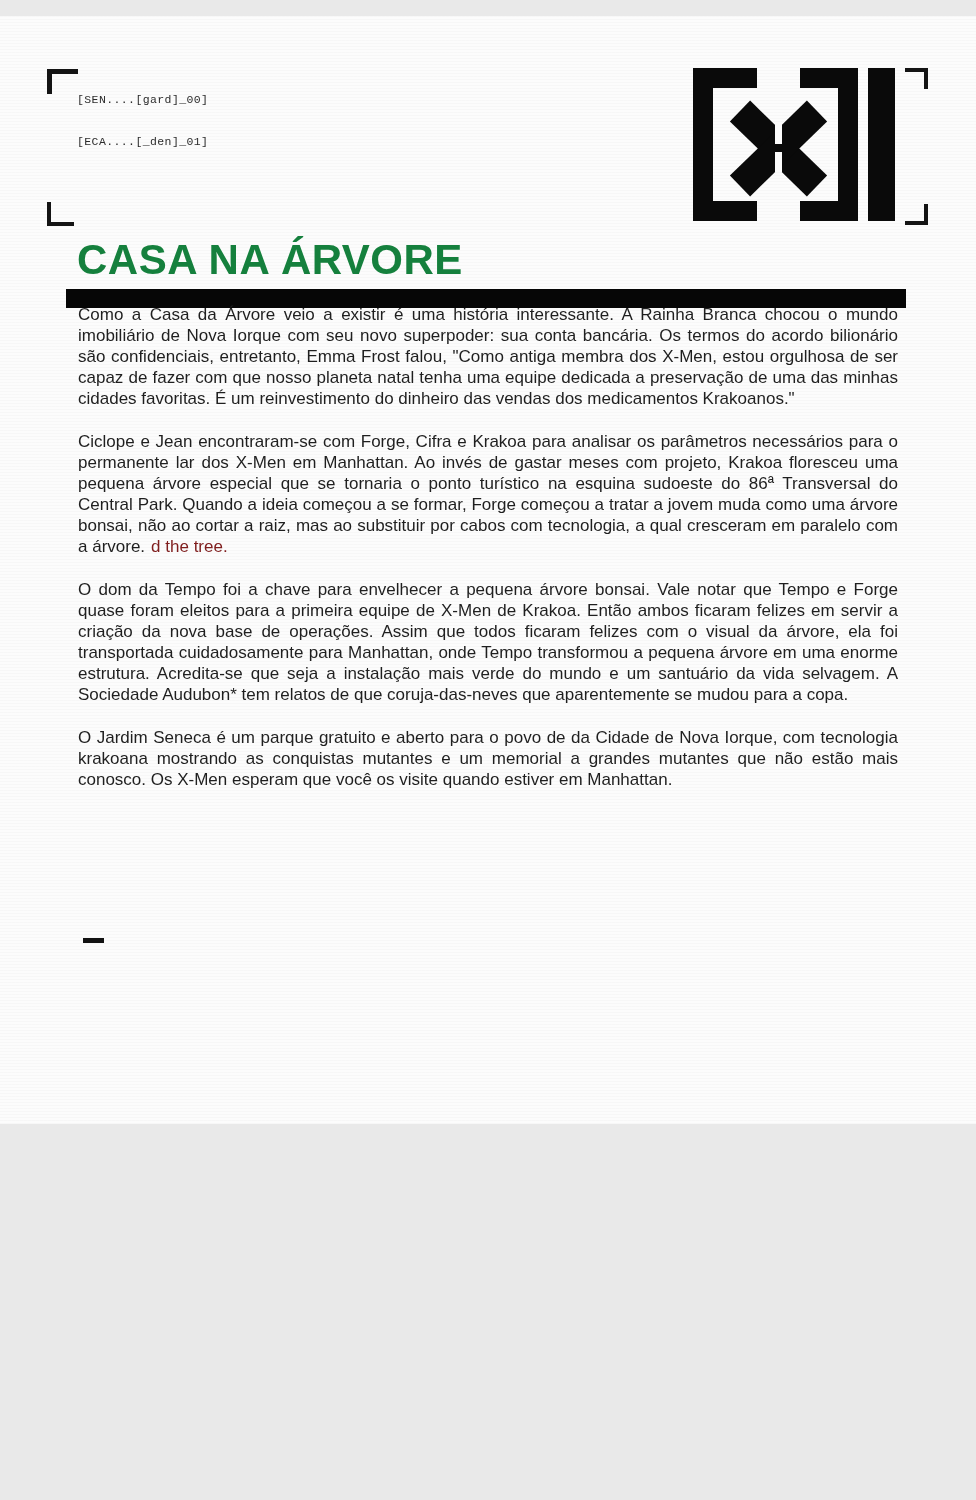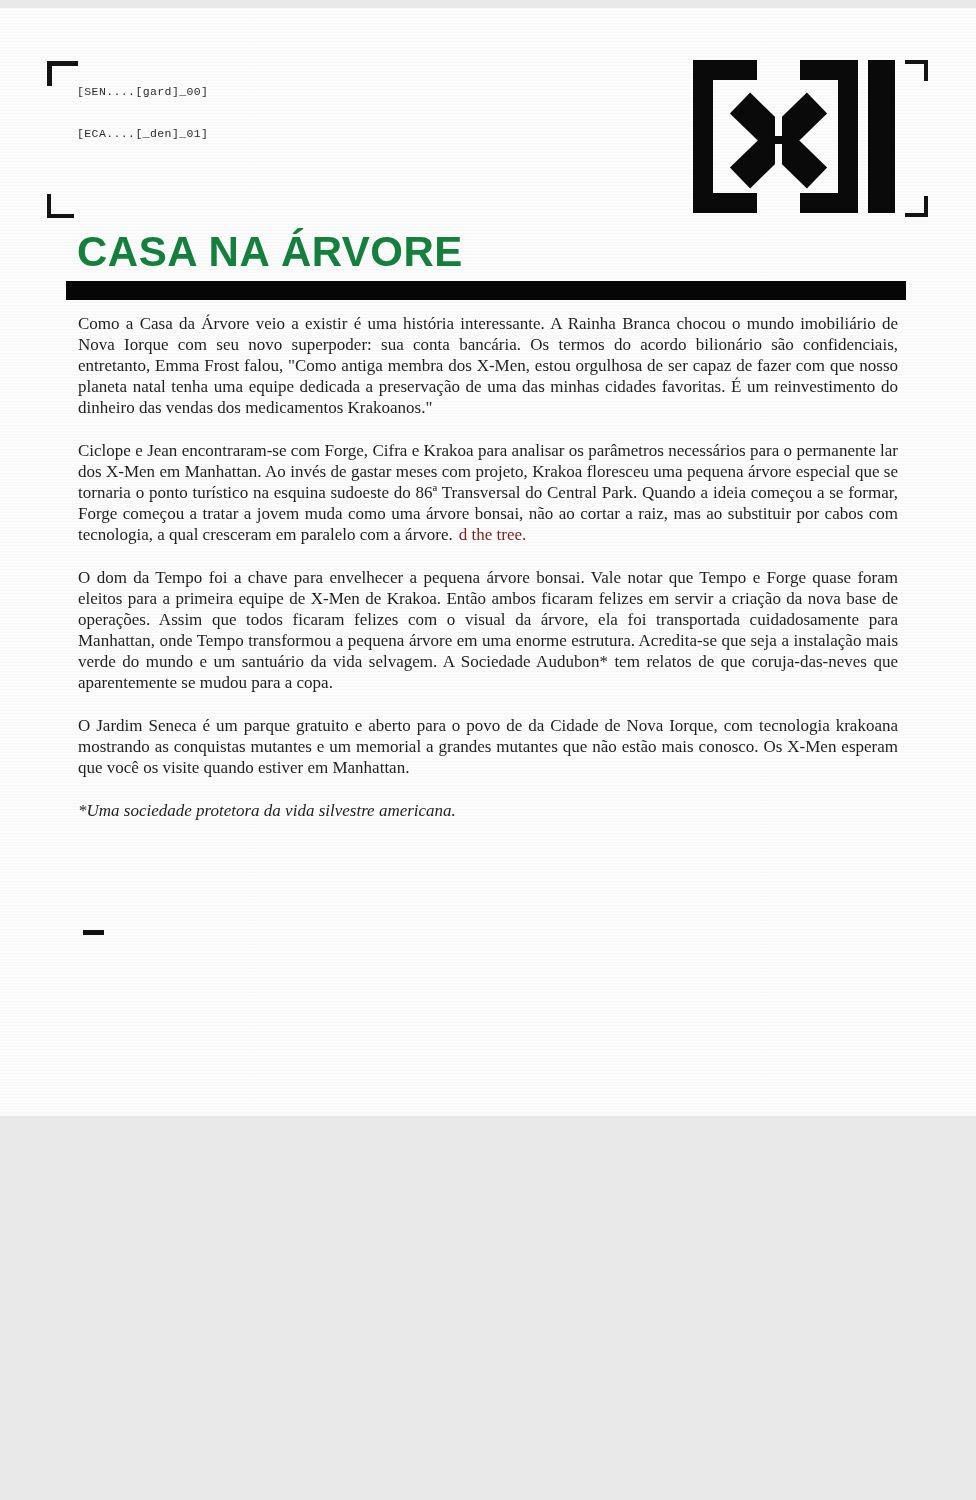--- a/index.html
+++ b/index.html
@@ -1,20 +1,20 @@
 <!DOCTYPE html>
 <html><head>
 <meta charset="utf-8">
 <style>
   html,body{margin:0;padding:0;}
   body{background:#e9e9e9;}
   .page{
     position:relative;
     width:976px;height:1108px;
-    margin:8px auto;
+    margin:16px auto;
     background:#fcfcfc;
     overflow:hidden;
     font-family:"Liberation Sans", sans-serif;
   }
   .page::before{
     content:"";
     position:absolute;inset:0;
     background:repeating-linear-gradient(
       0deg,
       rgba(0,0,0,0.018) 0px, rgba(0,0,0,0.018) 1px,
@@ -45,24 +45,23 @@
     position:absolute;left:77px;top:220px;
     font-size:42px;font-weight:bold;color:#15803d;
     letter-spacing:0.5px;white-space:nowrap;
   }
   .title-bar{
     position:absolute;left:66px;top:273px;
     width:840px;height:19px;background:#060606;
   }
   
   .article{
-    position:absolute;left:78px;top:305px;width:820px;
+    position:absolute;left:78px;top:288px;width:820px;
     font-size:17px;line-height:21px;color:#1f1f1f;
     text-align:justify;
-    font-family:Liberation Serif, serif;
   }
   .article p{margin:0 0 22px 0;}
   .ghost{color:#7f1d1d;font-style:normal;margin-left:6px;}
   .footnote{font-style:italic;margin:0;}
   .dash{position:absolute;background:#121212;}
   .dash-section{left:83px;top:922px;width:21px;height:5px;}
   .dash-footer{left:83px;top:1456px;width:22px;height:6px;}
 </style>
 </head>
 <body>
@@ -103,19 +102,18 @@
   </div>
 
   <div class="title">CASA NA ÁRVORE</div>
   <div class="title-bar"></div>
 
   <div class="article">
     <p><span>Como a Casa da Árvore veio a existir é uma história interessante. A Rainha Branca chocou o mundo imobiliário de Nova Iorque com seu novo superpoder: sua conta bancária. Os termos do acordo bilionário são confidenciais, entretanto, Emma Frost falou, "Como antiga membra dos X-Men, estou orgulhosa de ser capaz de fazer com que nosso planeta natal tenha uma equipe dedicada a preservação de uma das minhas cidades favoritas. É um reinvestimento do dinheiro das vendas dos medicamentos Krakoanos."</span></p>
     <p><span>Ciclope e Jean encontraram-se com Forge, Cifra e Krakoa para analisar os parâmetros necessários para o permanente lar dos X-Men em Manhattan. Ao invés de gastar meses com projeto, Krakoa floresceu uma pequena árvore especial que se tornaria o ponto turístico na esquina sudoeste do 86ª Transversal do Central Park. Quando a ideia começou a se formar, Forge começou a tratar a jovem muda como uma árvore bonsai, não ao cortar a raiz, mas ao substituir por cabos com tecnologia, a qual cresceram em paralelo com a árvore.</span><span class="ghost">d the tree.</span></p>
     <p><span>O dom da Tempo foi a chave para envelhecer a pequena árvore bonsai. Vale notar que Tempo e Forge quase foram eleitos para a primeira equipe de X-Men de Krakoa. Então ambos ficaram felizes em servir a criação da nova base de operações. Assim que todos ficaram felizes com o visual da árvore, ela foi transportada cuidadosamente para Manhattan, onde Tempo transformou a pequena árvore em uma enorme estrutura. Acredita-se que seja a instalação mais verde do mundo e um santuário da vida selvagem. A Sociedade Audubon* tem relatos de que coruja-das-neves que aparentemente se mudou para a copa.</span></p>
     <p><span>O Jardim Seneca é um parque gratuito e aberto para o povo de da Cidade de Nova Iorque, com tecnologia krakoana mostrando as conquistas mutantes e um memorial a grandes mutantes que não estão mais conosco. Os X-Men esperam que você os visite quando estiver em Manhattan.</span></p>
-    <p class="footnote">*Uma sociedade protetora da vida silvestre americana.</p>
   </div>
 
   <div class="dash dash-section"></div>
   <div class="dash dash-footer"></div>
 
 </div>
 
 </body></html>

